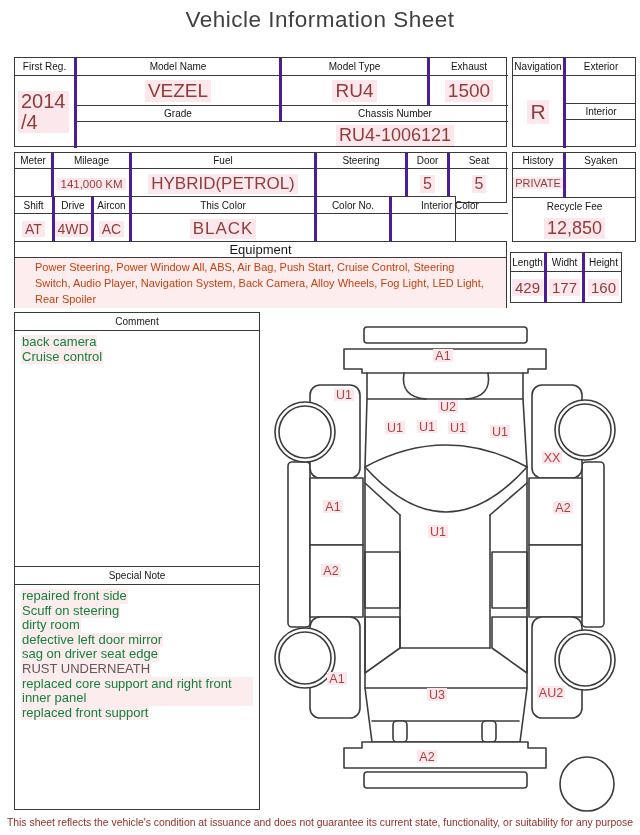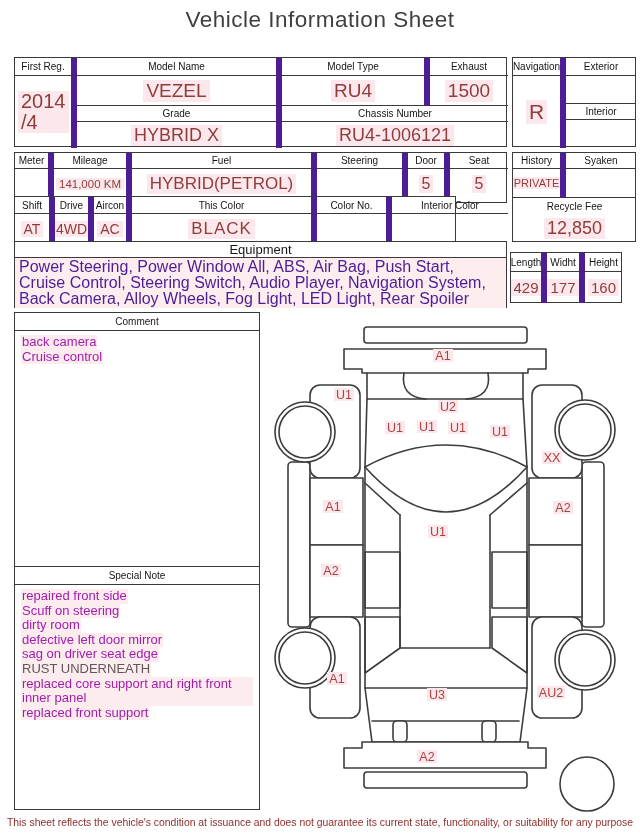--- a/index.html
+++ b/index.html
@@ -6,21 +6,21 @@
   html,body { background:#ffffff; }
   body { width:640px; height:835px; position:relative; font-family:"Liberation Sans", sans-serif; color:#161616; }
   .abs { position:absolute; }
   .sheet { position:absolute; inset:0; background:#fff; }
 
   .title { top:7px; left:0; width:100%; text-align:center; font-size:22.5px; letter-spacing:0.5px; color:#404040; font-weight:500; }
 
   .tbl { display:grid; border:1.4px solid #3a3a3a; background:#fff; }
   .cell { display:flex; align-items:center; justify-content:center; overflow:hidden; }
   .hdr { font-size:10px; color:#141414; }
-  .br { border-right:6px solid #4c1d95; }
+  .br { border-right:3px solid #4c1d95; }
   .bb { border-bottom:1px solid #3a3a3a; }
   .val { color:#8f3d3a; }
   .hl { background:#fce8ec; padding:0 3px; white-space:pre-line; }
 
   
   #table1 { left:14px; top:57px; width:493px; height:90px; grid-template-columns:62px 205px 148px 78px; grid-template-rows:18px 30px 16px 26px; }
   .t1-fr-h { grid-area:1/1/2/2; } .t1-mn-h { grid-area:1/2/2/3; } .t1-mt-h { grid-area:1/3/2/4; } .t1-ex-h { grid-area:1/4/2/5; }
   .t1-fr-v { grid-area:2/1/5/2; justify-content:flex-start; padding-left:3px; font-size:20px; line-height:21px; }
   .t1-mn-v { grid-area:2/2/3/3; font-size:19px; } .t1-mt-v { grid-area:2/3/3/4; font-size:19px; } .t1-ex-v { grid-area:2/4/3/5; font-size:19px; }
   .t1-gr-h { grid-area:3/2/4/3; } .t1-ch-h { grid-area:3/3/4/5; }
@@ -45,33 +45,33 @@
   .hb-r-h { grid-area:3/1/4/3; } .hb-r-v { grid-area:4/1/5/3; font-size:18px; }
 
   
   #table3 { left:14px; top:196px; width:442px; height:46px; grid-template-columns:40px 39px 38px 185px 75px 116px; grid-template-rows:17px 29px; }
   #table3 .v { font-size:14px; }
   .t3-body { font-size:17px !important; letter-spacing:1px; }
 
   
   #equipbox { left:14px; top:241px; width:493px; height:67px; border:1.4px solid #3a3a3a; background:#fff; }
   .eq-h { height:16px; border-bottom:1px solid #3a3a3a; display:flex; align-items:center; justify-content:center; font-size:13px; }
-  .eq-t { padding:1px 4px; font-size:16px; line-height:16px; color:#4c1d95; background:#fdedef; }
+  .eq-t { padding:1px 20px; font-size:11px; line-height:16px; color:#c2410c; background:#fdedef; }
 
   
   #lwhbox { left:510px; top:252px; width:112px; height:51px; grid-template-columns:36px 38px 37px; grid-template-rows:19px 31px; }
   #lwhbox .v { font-size:15px; }
 
   
   .notebox { border:1.2px solid #3a3a3a; background:#fff; }
   #commentbox { left:14px; top:312px; width:246px; height:301px; }
   #specialbox { left:14px; top:566px; width:246px; height:244px; }
   .nb-h { height:18px; border-bottom:1px solid #3a3a3a; display:flex; align-items:center; justify-content:center; font-size:10px; }
   .nb-body { padding:4px 6px; }
-  .note-line { font-size:13px; line-height:14.6px; color:#a21caf; background:#fdecee; display:table; padding:0 1px; }
+  .note-line { font-size:13px; line-height:14.6px; color:#15803d; background:#fdecee; display:table; padding:0 1px; }
   .tone-gray { color:#5f5856; }
 
   
   #diagram { left:270px; top:315px; width:370px; height:500px; }
   #diagram .outline { stroke:#3c3c3c; stroke-width:1.6; fill:none; stroke-linejoin:round; stroke-linecap:round; }
   #diagram .solid { fill:#ffffff; }
   #diagram text { font-family:"Liberation Sans", sans-serif; font-size:12.5px; fill:#a84440; text-anchor:middle; }
 
   .footer { top:817px; left:0; width:100%; text-align:center; font-size:10.4px; color:#8d2f2b; }
 </style>
@@ -95,23 +95,20 @@
         <span class="hl">VEZEL</span>
       </div>
     <div class="cell val br bb t1-mt-v">
         <span class="hl">RU4</span>
       </div>
     <div class="cell val bb t1-ex-v">
         <span class="hl">1500</span>
       </div>
     <div class="cell hdr br bb t1-gr-h">Grade</div>
     <div class="cell hdr bb t1-ch-h">Chassis Number</div>
-    <div class="cell val br t1-gr-v">
-        <span class="hl">HYBRID X</span>
-      </div>
     <div class="cell val t1-ch-v">
         <span class="hl">RU4-1006121</span>
       </div>
   </div>
 
   <div class="abs tbl" id="condbox">
     <div class="cell hdr br bb cb-c-h">Navigation</div>
     <div class="cell hdr bb cb-e-h">Exterior</div>
     <div class="cell val br cb-c-v">
         <span class="hl">R</span>

